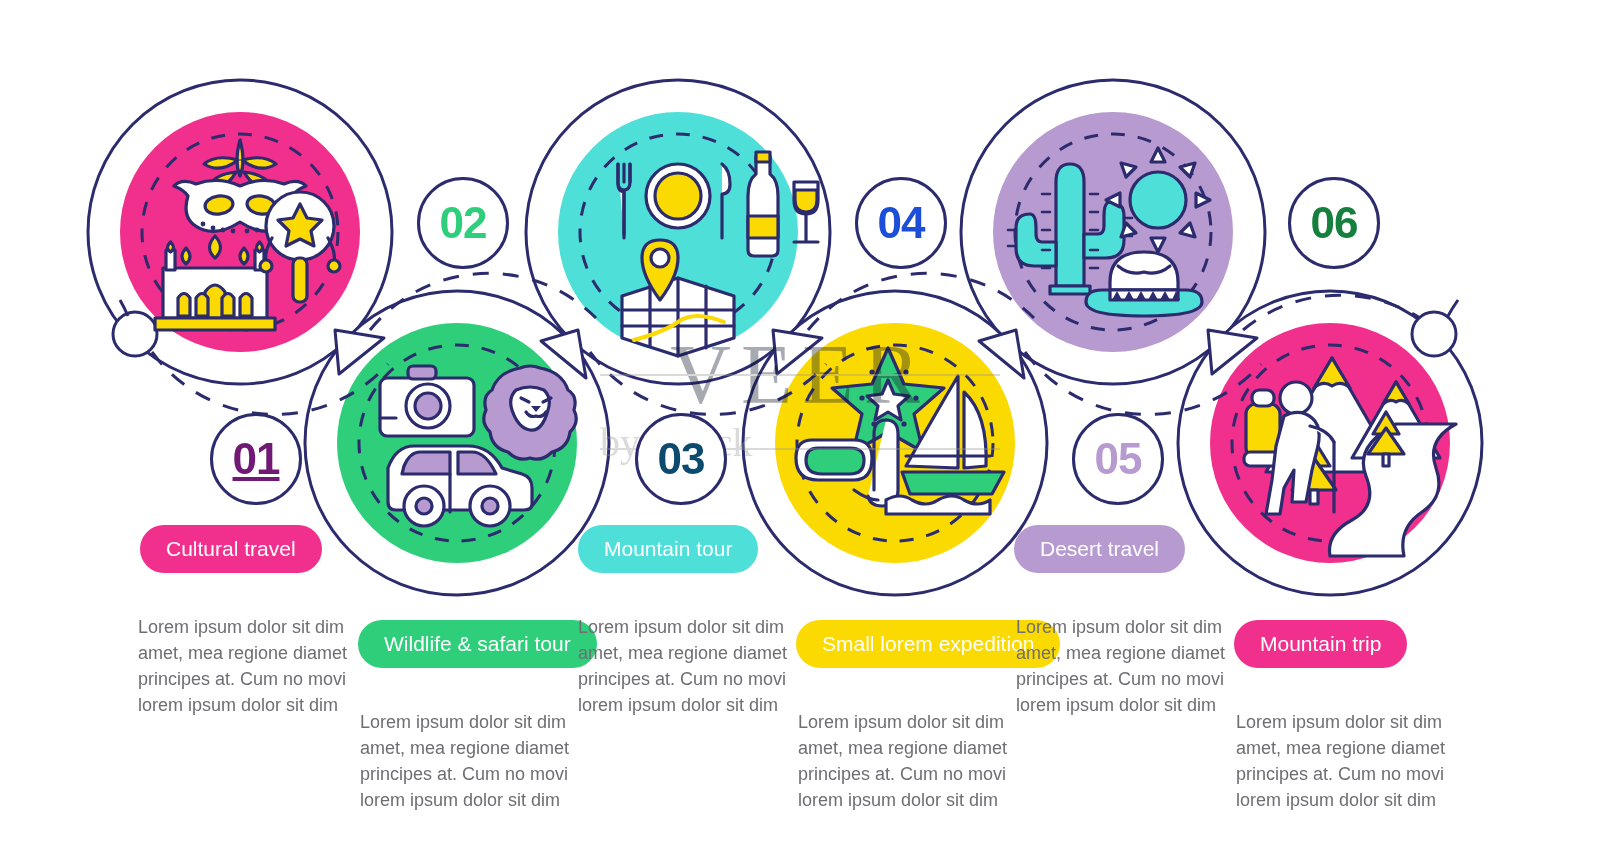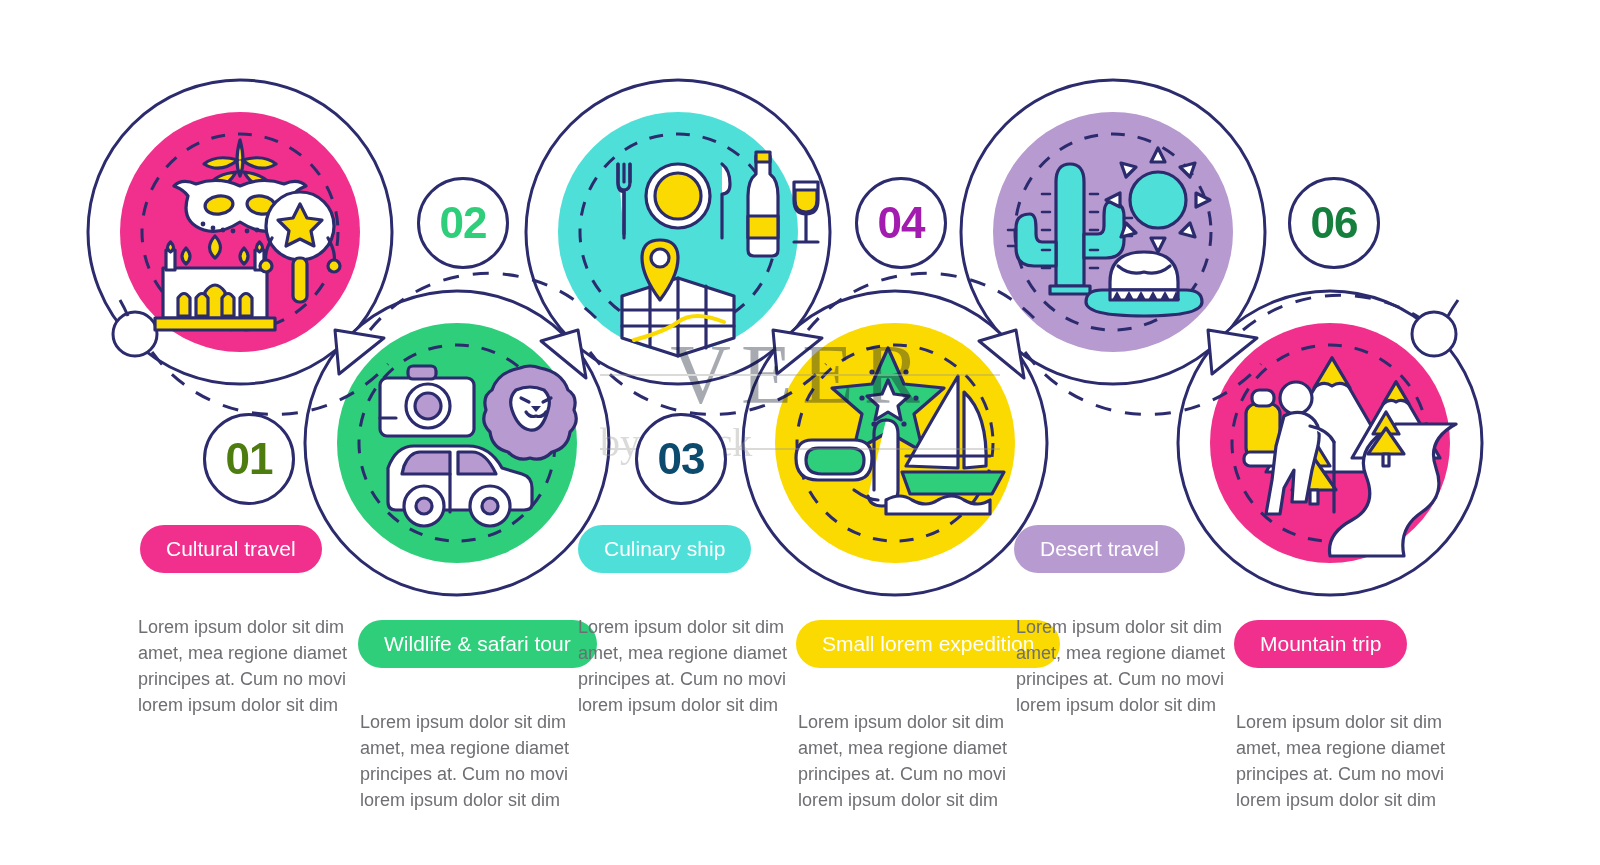--- a/index.html
+++ b/index.html
@@ -372,29 +372,30 @@
     </g>
   </svg>
 
   <div class="watermark">
     <div class="wm-rule" style="top:44px;"></div>
     <div class="wm-rule" style="top:118px;"></div>
     <div class="wm-main">VEER</div>
     <div class="wm-sub">by iStock</div>
   </div>
 
-  <div class="num-badge" style="left:203px;top:413px;color:#4d7c0f;">01</div>
+  <div class="num-badge" style="left:210px;top:413px;color:#701a75;text-decoration:underline;">01</div>
   <div class="num-badge" style="left:417px;top:177px;color:#2ece7a;">02</div>
   <div class="num-badge" style="left:635px;top:413px;color:#0c4a6e;">03</div>
-  <div class="num-badge" style="left:855px;top:177px;color:#a21caf;">04</div>
+  <div class="num-badge" style="left:855px;top:177px;color:#1d4ed8;">04</div>
+  <div class="num-badge" style="left:1072px;top:413px;color:#b69ad0;">05</div>
   <div class="num-badge" style="left:1288px;top:177px;color:#15803d;">06</div>
 
   <div class="pill" style="left:140px;top:525px;background:#f0308c;">Cultural travel</div>
   <div class="pill" style="left:358px;top:620px;background:#2ece7a;">Wildlife &amp; safari tour</div>
-  <div class="pill" style="left:578px;top:525px;background:#4ee0d8;">Culinary ship</div>
+  <div class="pill" style="left:578px;top:525px;background:#4ee0d8;">Mountain tour</div>
   <div class="pill" style="left:796px;top:620px;background:#fada00;">Small lorem expedition</div>
   <div class="pill" style="left:1014px;top:525px;background:#b69ad0;">Desert travel</div>
   <div class="pill" style="left:1234px;top:620px;background:#f0308c;">Mountain trip</div>
 
   <div class="body-text" style="left:138px;top:582px;">Lorem ipsum dolor sit dim amet, mea regione diamet principes at. Cum no movi lorem ipsum dolor sit dim</div>
   <div class="body-text" style="left:360px;top:677px;">Lorem ipsum dolor sit dim amet, mea regione diamet principes at. Cum no movi lorem ipsum dolor sit dim</div>
   <div class="body-text" style="left:578px;top:582px;">Lorem ipsum dolor sit dim amet, mea regione diamet principes at. Cum no movi lorem ipsum dolor sit dim</div>
   <div class="body-text" style="left:798px;top:677px;">Lorem ipsum dolor sit dim amet, mea regione diamet principes at. Cum no movi lorem ipsum dolor sit dim</div>
   <div class="body-text" style="left:1016px;top:582px;">Lorem ipsum dolor sit dim amet, mea regione diamet principes at. Cum no movi lorem ipsum dolor sit dim</div>
   <div class="body-text" style="left:1236px;top:677px;">Lorem ipsum dolor sit dim amet, mea regione diamet principes at. Cum no movi lorem ipsum dolor sit dim</div>

